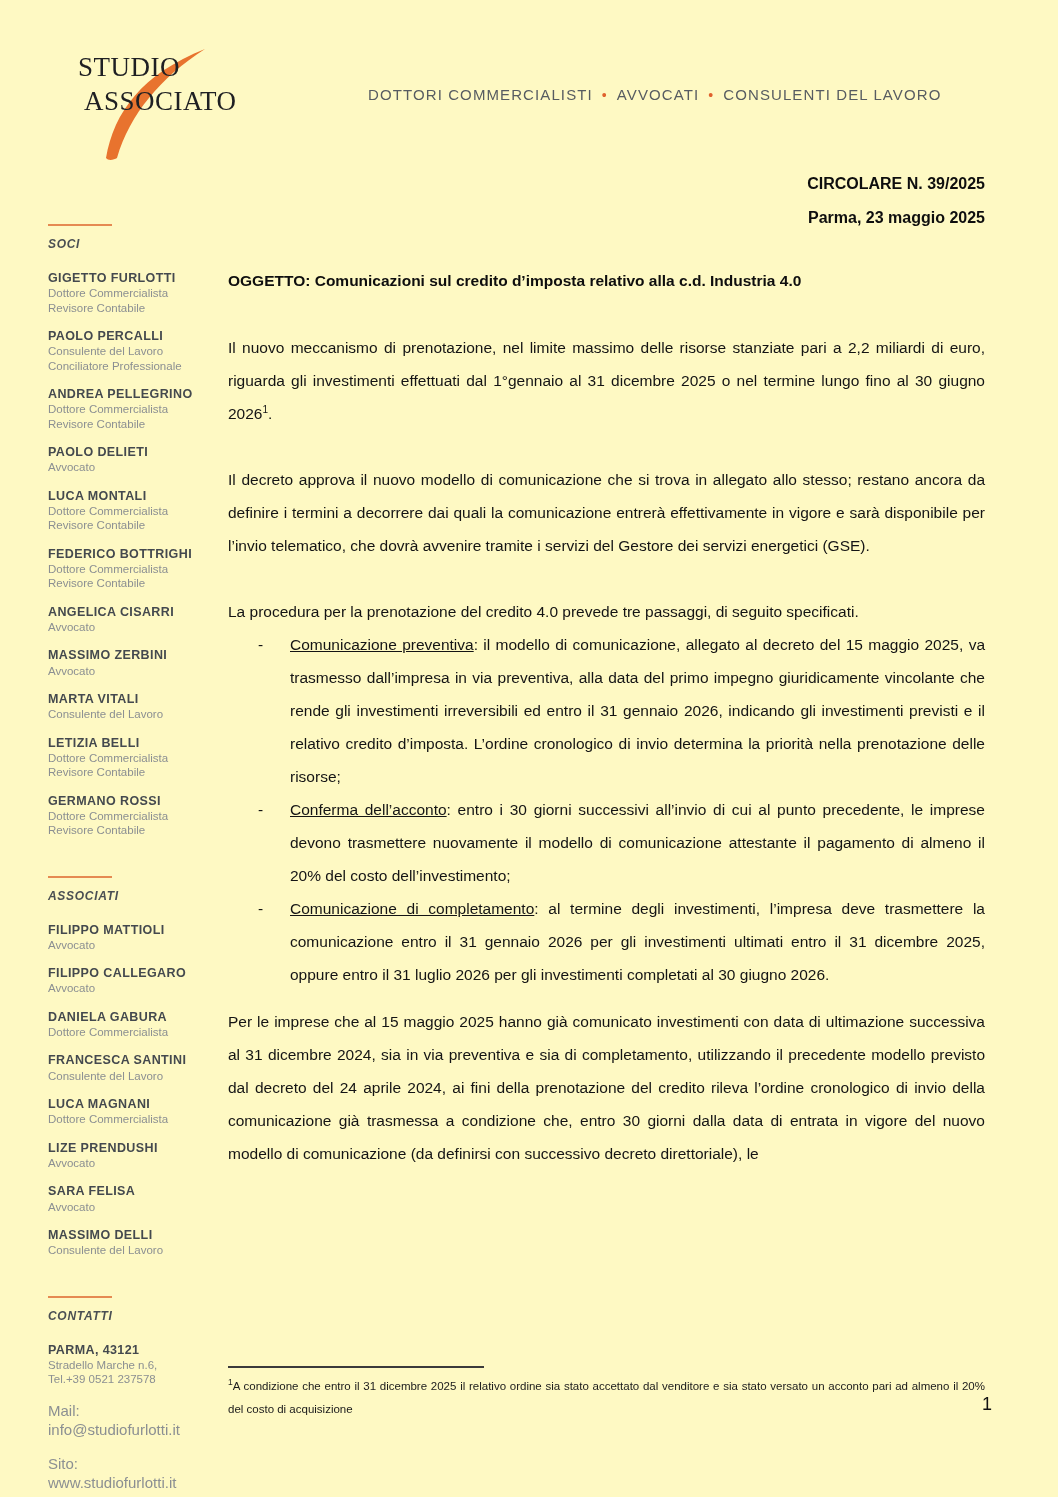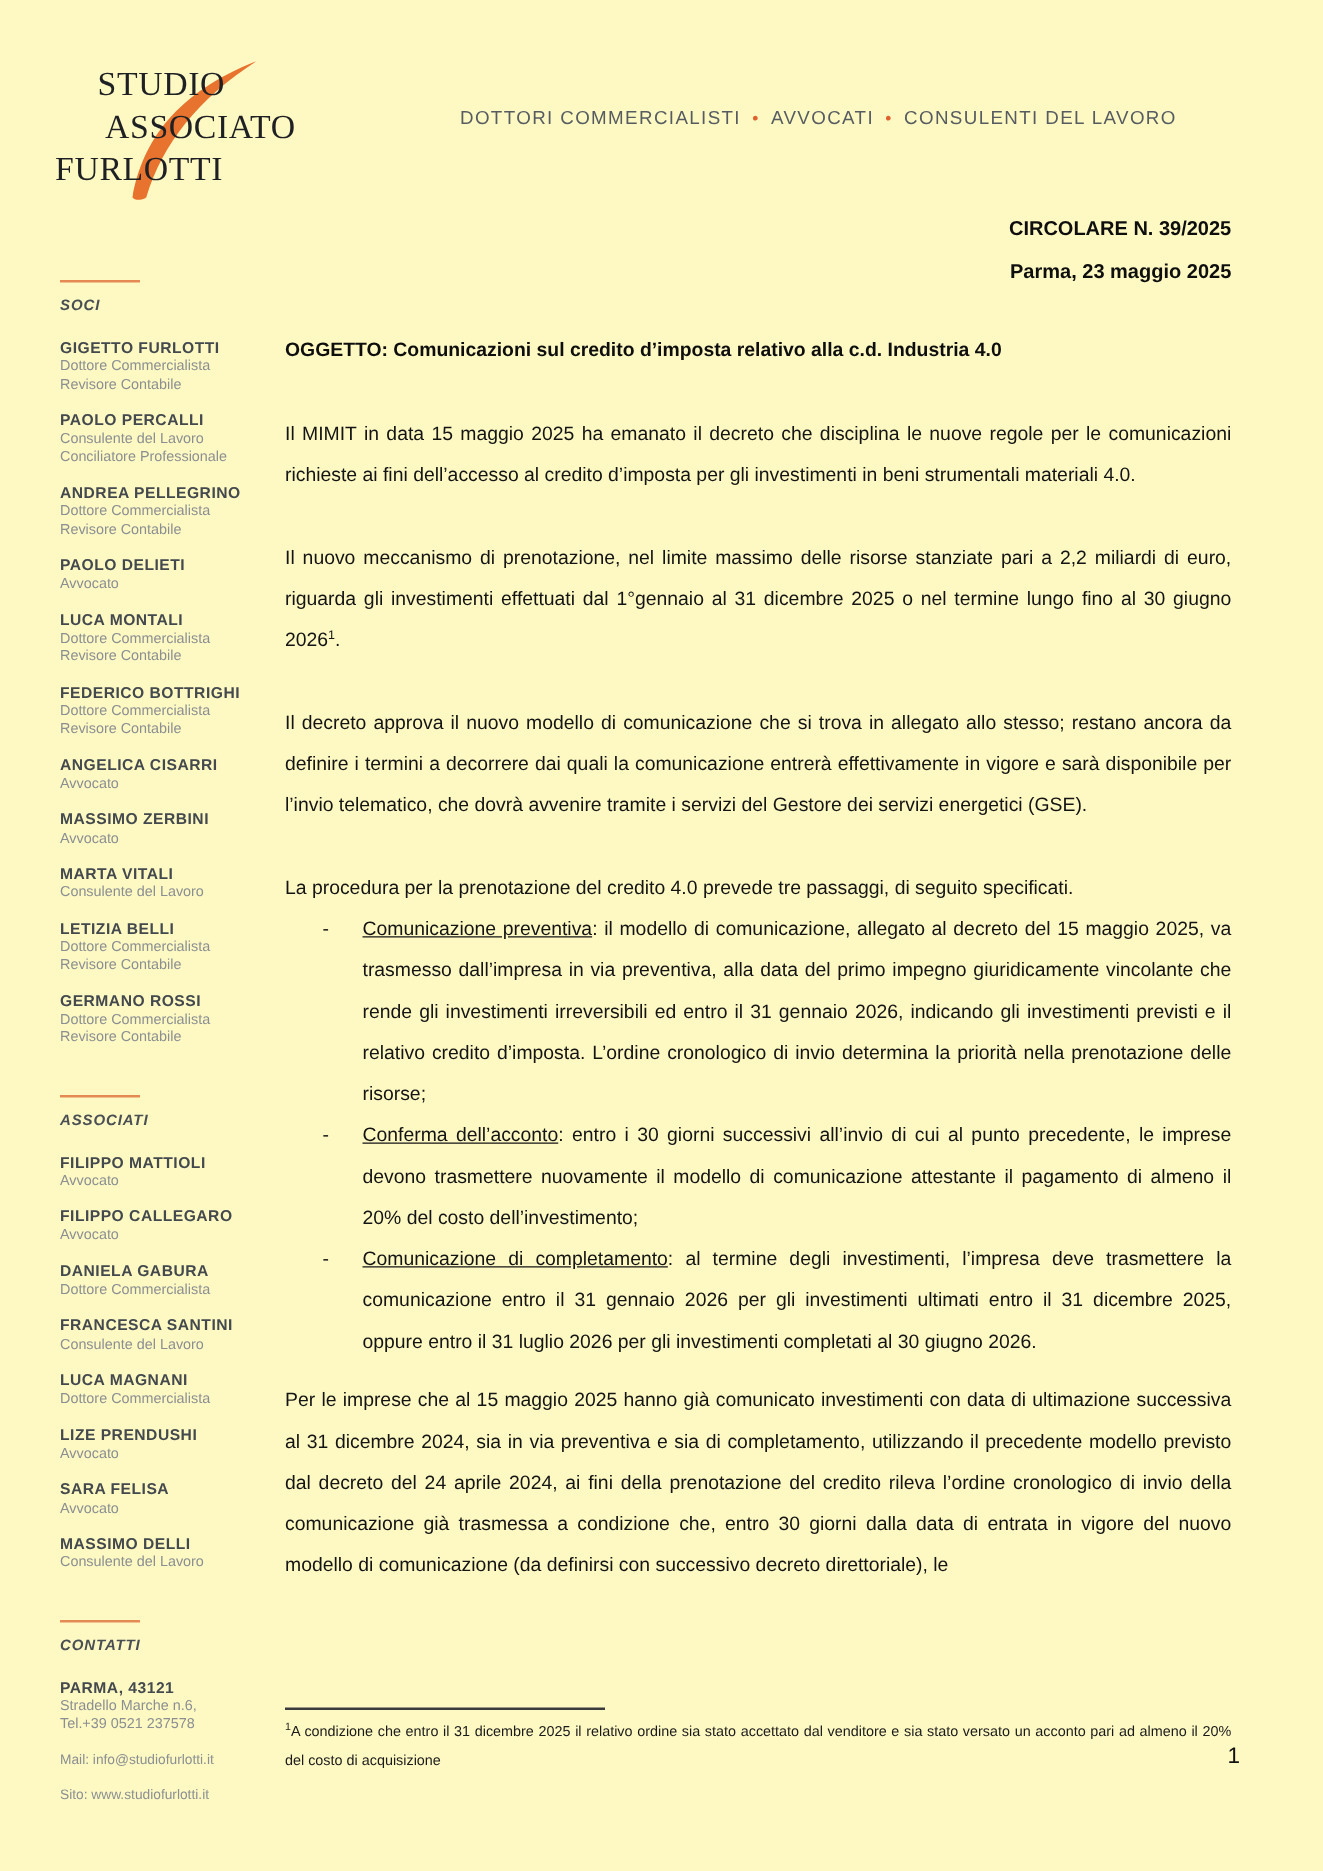--- a/index.html
+++ b/index.html
@@ -29,21 +29,21 @@
   .circ-line { margin-bottom: 16px; }
 
   
   .sidebar { position: absolute; left: 48px; top: 224px; width: 160px; }
   .side-section { margin-bottom: 38px; }
   .side-rule { width: 64px; height: 2px; background: #e58a52; margin-bottom: 11px; }
   .side-label { font-style: italic; font-weight: 700; font-size: 12px; color: #4a4f53; letter-spacing: 0.7px; margin-bottom: 19px; }
   .member { margin-bottom: 13px; }
   .member-name { font-weight: 700; font-size: 12.5px; color: #44494e; letter-spacing: 0.4px; line-height: 1.3; }
   .member-role { font-size: 11.5px; color: #8b8f92; line-height: 1.25; }
-  .side-extra { font-size: 11px; color: #8b8f92; line-height: 1.3; margin-top: 14px; margin-bottom: 10px; }
+  .side-extra { font-size: 15px; color: #8b8f92; line-height: 1.3; margin-top: 14px; margin-bottom: 10px; }
 
   
   .main { position: absolute; left: 228px; top: 272px; width: 757px; }
   .subject { font-weight: 700; font-size: 15.5px; margin: 0 0 41px 0; color: #0e0e0e; }
   .para { font-size: 15.5px; line-height: 33px; text-align: justify; margin: 0 0 33px 0; color: #141414; }
   .para.tight { margin-bottom: 0; }
   sup { font-size: 10px; line-height: 0; }
   .bullet-item { display: flex; font-size: 15.5px; line-height: 33px; color: #141414; }
   .bullet-dash { flex: 0 0 62px; padding-left: 30px; }
   .bullet-text { flex: 1; text-align: justify; }
@@ -62,21 +62,20 @@
 
 <div class="page">
 
   <div class="logo">
     <svg class="logo-swoosh" viewBox="0 0 120 118" xmlns="http://www.w3.org/2000/svg">
       <path d="M16,112 C24,66 52,28 115,3 C70,32 40,68 27,112 C24,114 18,115 16,112 Z" fill="#E8732E"></path>
     </svg>
     <div class="logo-text">
       <div class="logo-line1">STUDIO</div>
       <div class="logo-line2">ASSOCIATO</div>
-      <div class="logo-line3">FURLOTTI</div>
     </div>
   </div>
 
   <div class="tagline" id="tagline"><span>DOTTORI COMMERCIALISTI</span><span class="sep">•</span><span>AVVOCATI</span><span class="sep">•</span><span>CONSULENTI DEL LAVORO</span></div>
 
   <div class="circ-block">
     <div class="circ-line">CIRCOLARE N. 39/2025</div>
     <div class="circ-line">Parma, 23 maggio 2025</div>
   </div>
 
@@ -181,21 +180,20 @@
           <div class="member-role">Tel.+39 0521 237578</div>
         </div>
         <div class="side-extra">Mail: info@studiofurlotti.it</div>
         <div class="side-extra">Sito: www.studiofurlotti.it</div>
       </div>
     </div>
 
   <div class="main">
     <p class="subject">OGGETTO: Comunicazioni sul credito d’imposta relativo alla c.d. Industria 4.0</p>
     <div id="paragraphs">
-        <p class="para"><span>Il MIMIT in data 15 maggio 2025 ha emanato il decreto che disciplina le nuove regole per le comunicazioni richieste ai fini dell’accesso al credito d’imposta per gli investimenti in beni strumentali materiali 4.0.</span></p>
         <p class="para"><span>Il nuovo meccanismo di prenotazione, nel limite massimo delle risorse stanziate pari a 2,2 miliardi di euro, riguarda gli investimenti effettuati dal 1°gennaio al 31 dicembre 2025 o nel termine lungo fino al 30 giugno 2026</span><sup>1</sup><span>.</span></p>
         <p class="para"><span>Il decreto approva il nuovo modello di comunicazione che si trova in allegato allo stesso; restano ancora da definire i termini a decorrere dai quali la comunicazione entrerà effettivamente in vigore e sarà disponibile per l’invio telematico, che dovrà avvenire tramite i servizi del Gestore dei servizi energetici (GSE).</span></p>
         <p class="para tight"><span>La procedura per la prenotazione del credito 4.0 prevede tre passaggi, di seguito specificati.</span></p>
       </div>
     <div id="bullets">
         <div class="bullet-item">
           <div class="bullet-dash">-</div>
           <div class="bullet-text"><span class="u">Comunicazione preventiva</span><span>: il modello di comunicazione, allegato al decreto del 15 maggio 2025, va trasmesso dall’impresa in via preventiva, alla data del primo impegno giuridicamente vincolante che rende gli investimenti irreversibili ed entro il 31 gennaio 2026, indicando gli investimenti previsti e il relativo credito d’imposta. L’ordine cronologico di invio determina la priorità nella prenotazione delle risorse;</span></div>
         </div>
         <div class="bullet-item">

